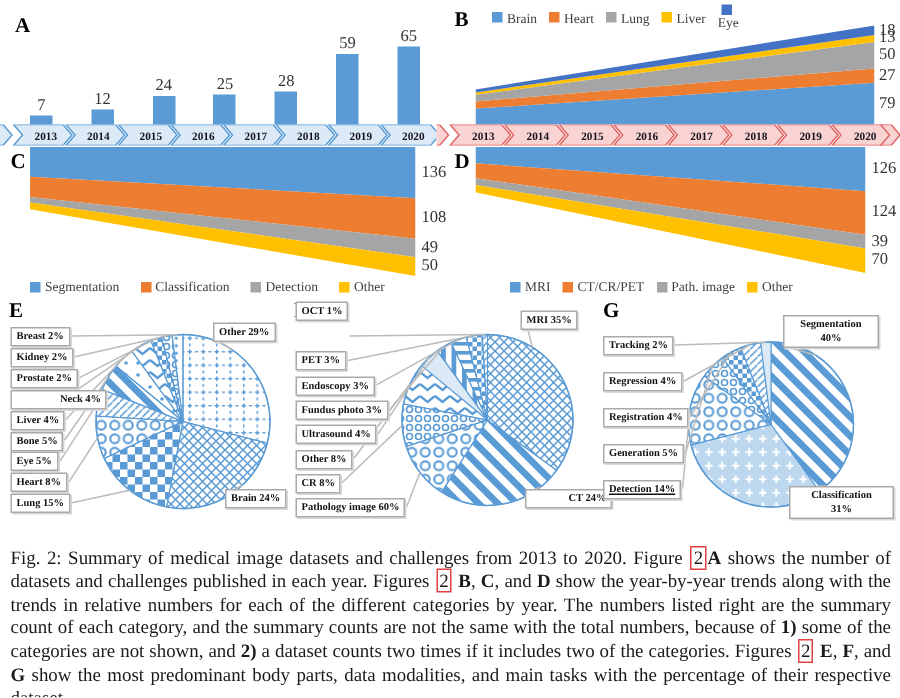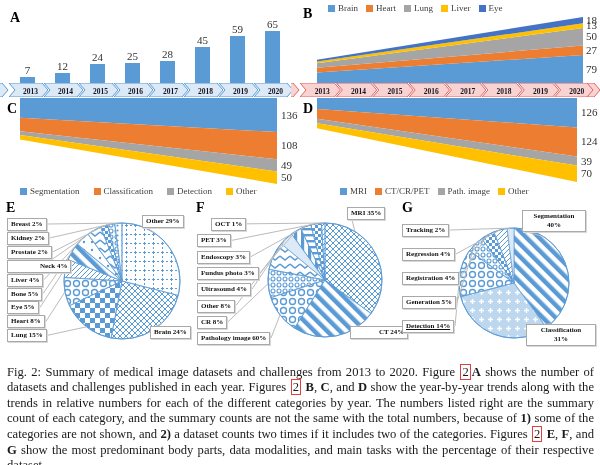--- a/index.html
+++ b/index.html
@@ -53,24 +53,20 @@
       </div>
       <div class="barwrap">
         <div class="barval">25</div>
         <div class="bar" style="height: 20px; background: rgb(91, 155, 213);"></div>
       </div>
       <div class="barwrap">
         <div class="barval">28</div>
         <div class="bar" style="height: 22.4px; background: rgb(91, 155, 213);"></div>
       </div>
       <div class="barwrap">
-        <div class="barval">45</div>
-        <div class="bar" style="height: 36px; background: rgb(91, 155, 213);"></div>
-      </div>
-      <div class="barwrap">
         <div class="barval">59</div>
         <div class="bar" style="height: 47.2px; background: rgb(91, 155, 213);"></div>
       </div>
       <div class="barwrap">
         <div class="barval">65</div>
         <div class="bar" style="height: 52px; background: rgb(91, 155, 213);"></div>
       </div>
     </div>
 
   <svg id="tlBlue" class="abs" style="left:0px;top:83px;" width="291" height="14">
@@ -123,21 +119,21 @@
         <span>Heart</span>
       </span>
       <span class="li" style="margin-right: 8px;">
         <span class="sw" style="background: rgb(165, 165, 165);"></span>
         <span>Lung</span>
       </span>
       <span class="li" style="margin-right: 8px;">
         <span class="sw" style="background: rgb(255, 192, 0);"></span>
         <span>Liver</span>
       </span>
-      <span class="li" style="margin-right: 8px;">
+      <span class="li" style="margin-right: 8px; flex-direction: column;">
         <span class="sw" style="background: rgb(68, 114, 196);"></span>
         <span>Eye</span>
       </span>
     </div>
   <svg id="areaB" class="abs" width="266" height="66" style="left: 317px; top: 17px;">
       <polygon points="0,66 266,66 266,38.11764705882353 0,55.40470588235294" fill="#5B9BD5"></polygon>
       <polygon points="0,55.40470588235294 266,38.11764705882353 266,28.588235294117645 0,50.64" fill="#ED7D31"></polygon>
       <polygon points="0,50.64 266,28.588235294117645 266,10.941176470588232 0,46.228235294117646" fill="#A5A5A5"></polygon>
       <polygon points="0,46.228235294117646 266,10.941176470588232 266,6.352941176470587 0,44.62235294117647" fill="#FFC000"></polygon>
       <polygon points="0,44.62235294117647 266,6.352941176470587 266,0 0,42.716470588235296" fill="#4472C4"></polygon>
@@ -320,21 +316,21 @@
     <div class="plabel" style="left: 7px; top: 231.9px;">Kidney 2%</div>
     <div class="plabel" style="left: 7px; top: 245.8px;">Prostate 2%</div>
     <div class="plabel" style="left: 7px; top: 259.7px; padding-left: 32px;">Neck 4%</div>
     <div class="plabel" style="left: 7px; top: 273.6px;">Liver 4%</div>
     <div class="plabel" style="left: 7px; top: 287.5px;">Bone 5%</div>
     <div class="plabel" style="left: 7px; top: 301.4px;">Eye 5%</div>
     <div class="plabel" style="left: 7px; top: 315.3px;">Heart 8%</div>
     <div class="plabel" style="left: 7px; top: 329.2px;">Lung 15%</div>
     <div class="plabel" style="left: 142px; top: 215px;">Other 29%</div>
     <div class="plabel" style="left: 150px; top: 326px;">Brain 24%</div>
-    <div class="plabel" style="left: 197px; top: 218px; margin-left: 14px;">OCT 1%</div>
+    <div class="plabel" style="left: 197px; top: 201px;">OCT 1%</div>
     <div class="plabel" style="left: 197px; top: 234.3px;">PET 3%</div>
     <div class="plabel" style="left: 197px; top: 250.6px;">Endoscopy 3%</div>
     <div class="plabel" style="left: 197px; top: 266.9px;">Fundus photo 3%</div>
     <div class="plabel" style="left: 197px; top: 283.2px;">Ultrasound 4%</div>
     <div class="plabel" style="left: 197px; top: 299.5px;">Other 8%</div>
     <div class="plabel" style="left: 197px; top: 315.8px;">CR 8%</div>
     <div class="plabel" style="left: 197px; top: 332.1px;">Pathology image 60%</div>
     <div class="plabel" style="left: 347px; top: 207px;">MRI 35%</div>
     <div class="plabel" style="left: 350px; top: 326px; padding-left: 28px;">CT 24%</div>
     <div class="plabel" style="left: 402px; top: 224px;">Tracking 2%</div>

